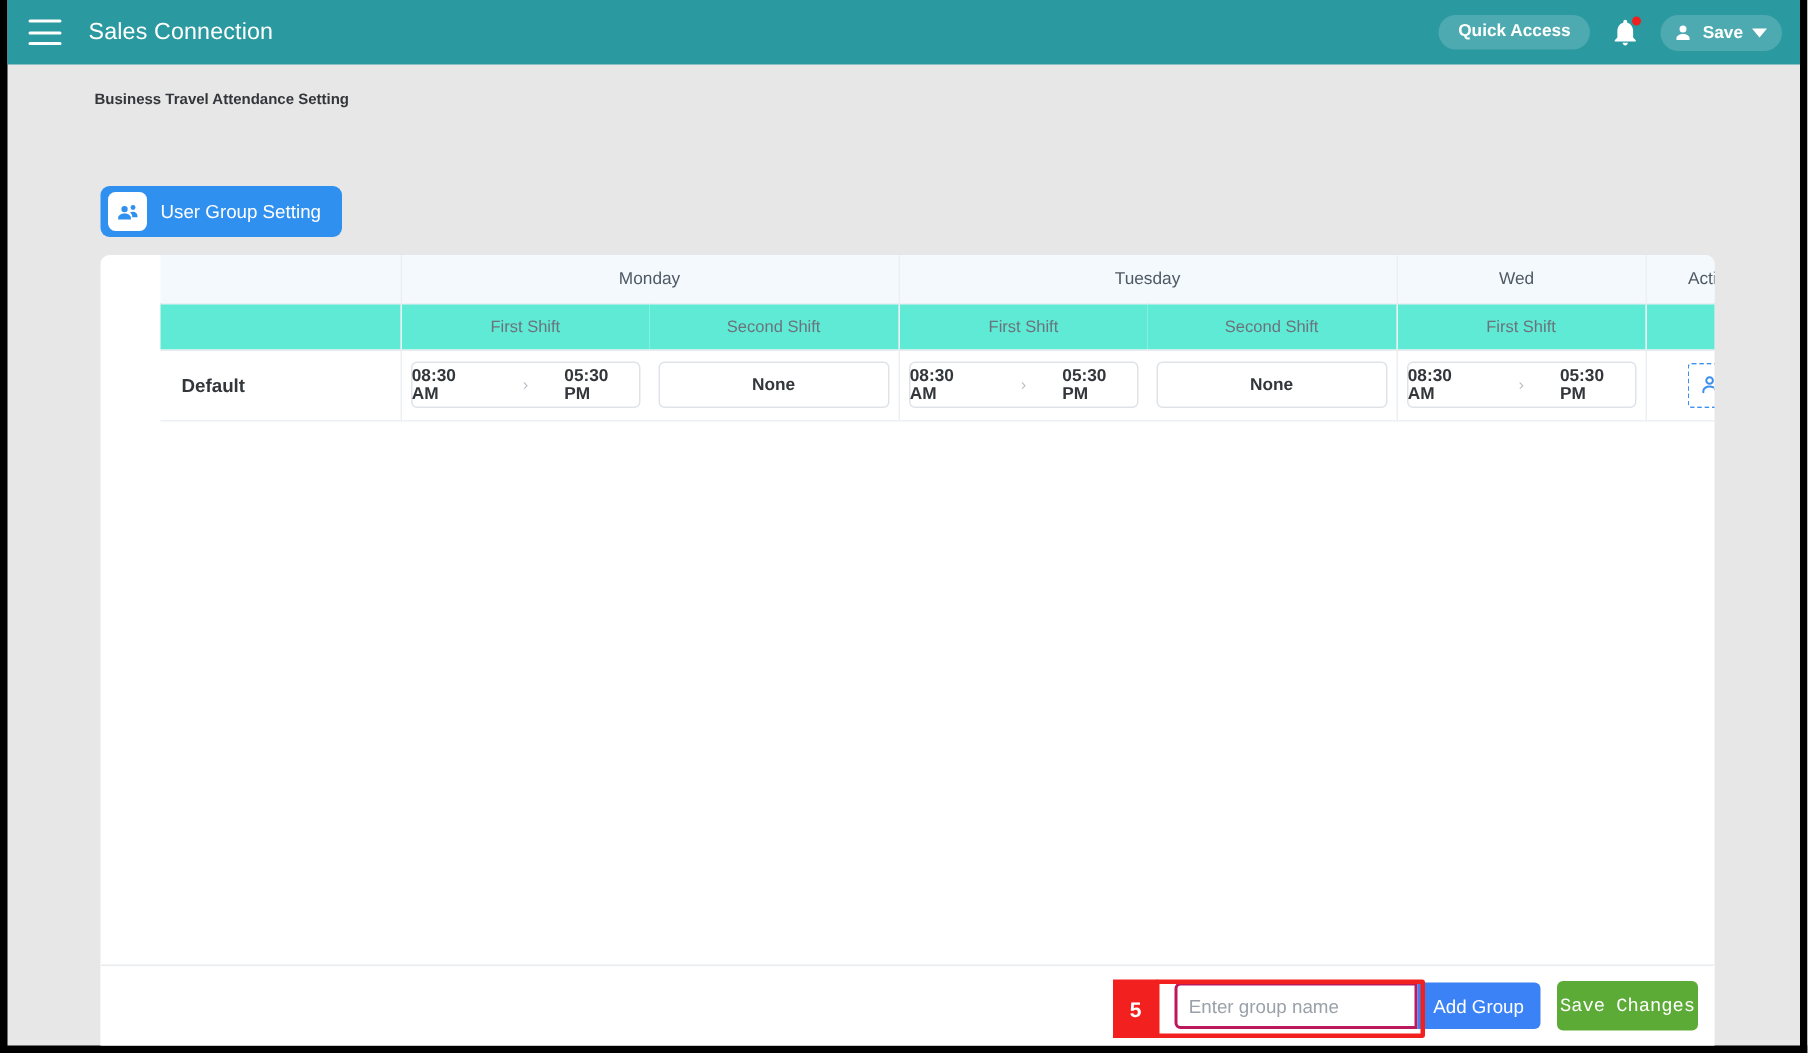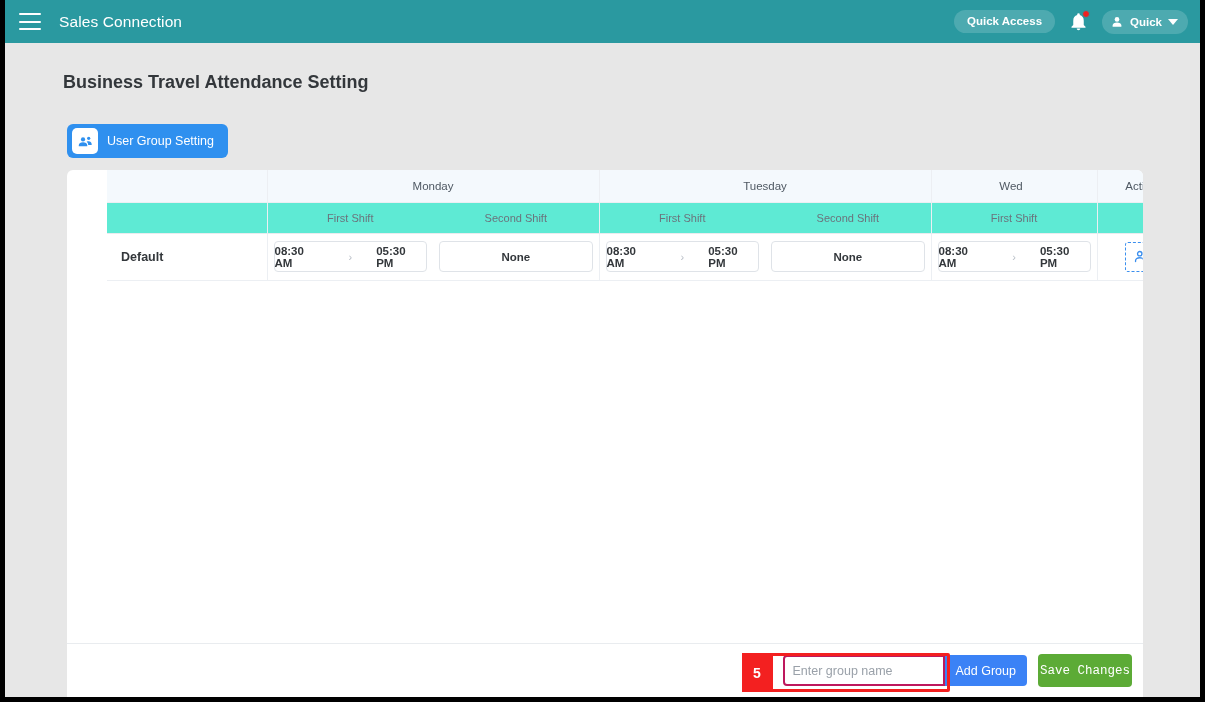--- a/index.html
+++ b/index.html
@@ -86,22 +86,22 @@
   .chev {
     width: 0; height: 0;
     border-left: 5px solid transparent;
     border-right: 5px solid transparent;
     border-top: 6px solid #ffffff;
   }
 
   
   .page-title {
     position: absolute;
-    left: 58px; top: 72px;
-    font-size: 18px;
+    left: 58px; top: 61px;
+    font-size: 10px;
     font-weight: bold;
     color: #33373b;
   }
 
   .ugs-btn {
     position: absolute;
     left: 62px; top: 124px;
     height: 34px;
     background: #2f90ef;
     border-radius: 6px;
@@ -301,21 +301,21 @@
           <path d="M12 22c1.1 0 2-.9 2-2h-4c0 1.1.9 2 2 2zm6-6v-5c0-3.07-1.63-5.64-4.5-6.32V4a1.5 1.5 0 0 0-3 0v.68C7.64 5.36 6 7.92 6 11v5l-2 2v1h16v-1l-2-2z"></path>
         </svg>
         <div class="bell-dot"></div>
       </div>
 
       <div class="user-pill">
         <svg width="14" height="14" viewBox="0 0 24 24" fill="#ffffff">
           <circle cx="12" cy="7.5" r="4"></circle>
           <path d="M12 13c-4.2 0-7.5 2.2-7.5 4.9V20h15v-2.1c0-2.7-3.3-4.9-7.5-4.9z"></path>
         </svg>
-        <span class="uname">Quick</span>
+        <span class="uname">Save</span>
         <span class="chev"></span>
       </div>
     </div>
   </div>
 
   <div class="page-title">Business Travel Attendance Setting</div>
 
   <div class="ugs-btn">
     <span class="ugs-icon">
       <svg width="17" height="17" viewBox="0 0 24 24" fill="#2f90ef">

